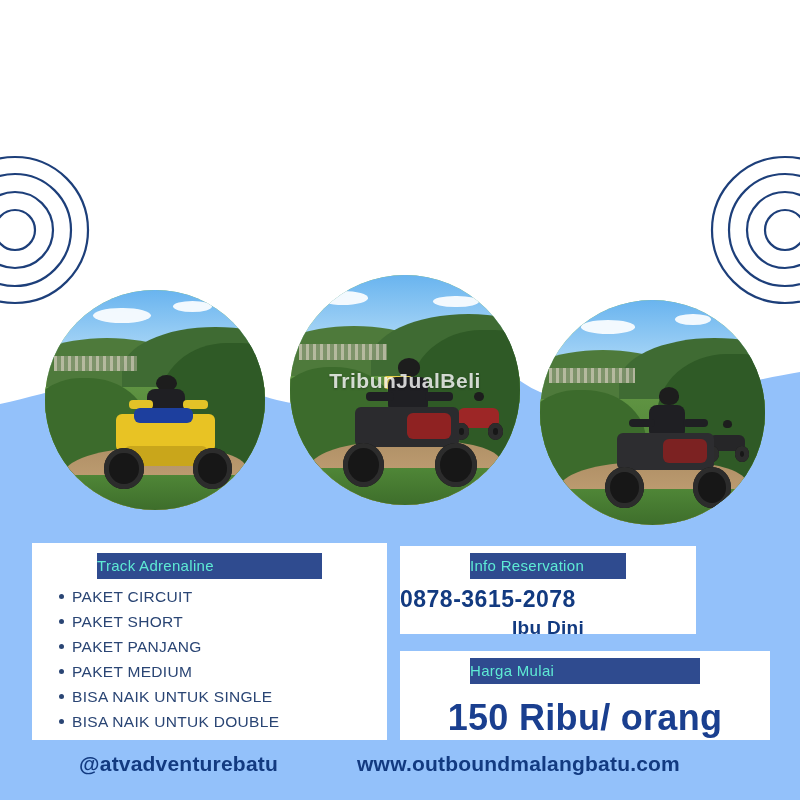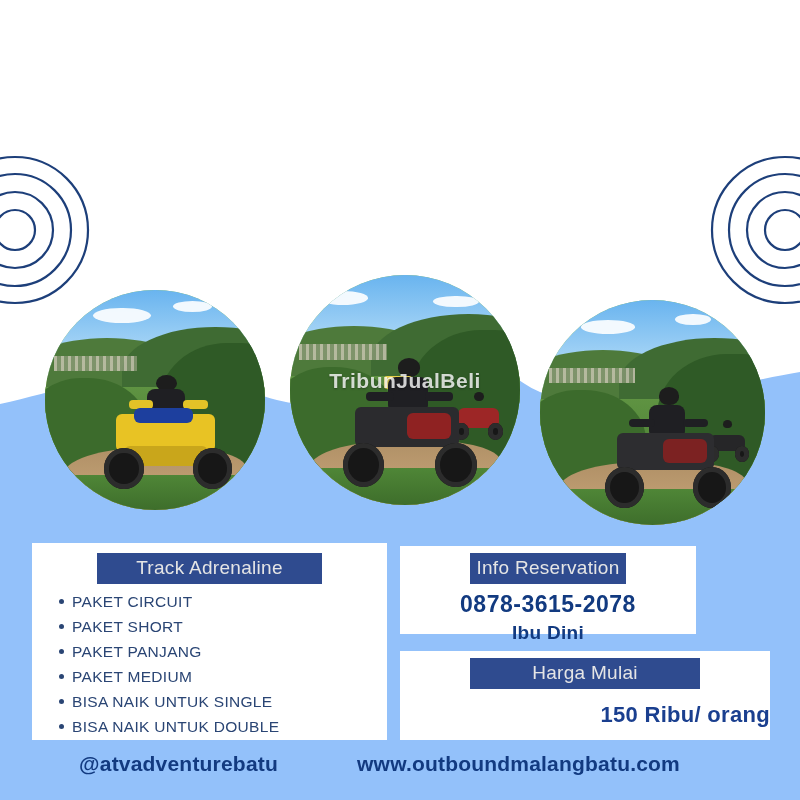--- a/index.html
+++ b/index.html
@@ -109,49 +109,49 @@
   }
 
   
   .panels{position:absolute;left:0;top:0;width:800px;height:800px;z-index:4;}
   .panel{position:absolute;background:#ffffff;}
   .p-left{left:32px;top:543px;width:355px;height:197px;}
   .p-r1{left:400px;top:546px;width:296px;height:88px;}
   .p-r2{left:400px;top:651px;width:370px;height:89px;}
 
   .bar{
-    background:#2f4b8f;color:#e5e5e5;
-    text-align:center;font-size:19px;font-weight:400;letter-spacing:.3px;
+    background:#2f4b8f;color:#5eead4;
+    text-align:left;font-size:15px;font-weight:400;letter-spacing:.3px;
     padding:4px 0 5px;
   }
   .p-left .bar{margin:10px 65px 0 65px;}
   .p-r1 .bar,.p-r2 .bar{margin:7px 70px 0 70px;}
 
   ul.track{margin:10px 0 0 0;padding:0 16px 0 40px;list-style:none;}
   ul.track li{
     position:relative;
     font-size:15.5px;color:#2a4574;letter-spacing:.3px;
     line-height:1.0;margin-bottom:9.5px;
   }
   ul.track li::before{
     content:"";position:absolute;left:-13px;top:5px;
     width:5px;height:5px;border-radius:50%;background:#2a4574;
   }
 
   .phone{
-    text-align:center;color:#123a80;font-weight:bold;
+    text-align:left;color:#123a80;font-weight:bold;
     font-size:23px;letter-spacing:.5px;margin-top:7px;
   }
   .pic{
     text-align:center;color:#123a80;font-weight:bold;
     font-size:19px;letter-spacing:.3px;margin-top:4px;
   }
   .price{
-    text-align:right;color:#1a3f8f;font-weight:bold;
-    font-size:22px;letter-spacing:.3px;margin-top:13px;
+    text-align:center;color:#1a3f8f;font-weight:bold;
+    font-size:36px;letter-spacing:.3px;margin-top:13px;
   }
 
   
   .footer{position:absolute;left:0;top:752px;width:680px;z-index:5;
           display:flex;align-items:flex-end;}
   .f-handle{width:370px;text-align:center;color:#123a80;
             font-weight:bold;font-size:21px;letter-spacing:.2px;}
   .f-web{flex:1;text-align:center;color:#123a80;
          font-weight:bold;font-size:21px;letter-spacing:.2px;}
 </style>

